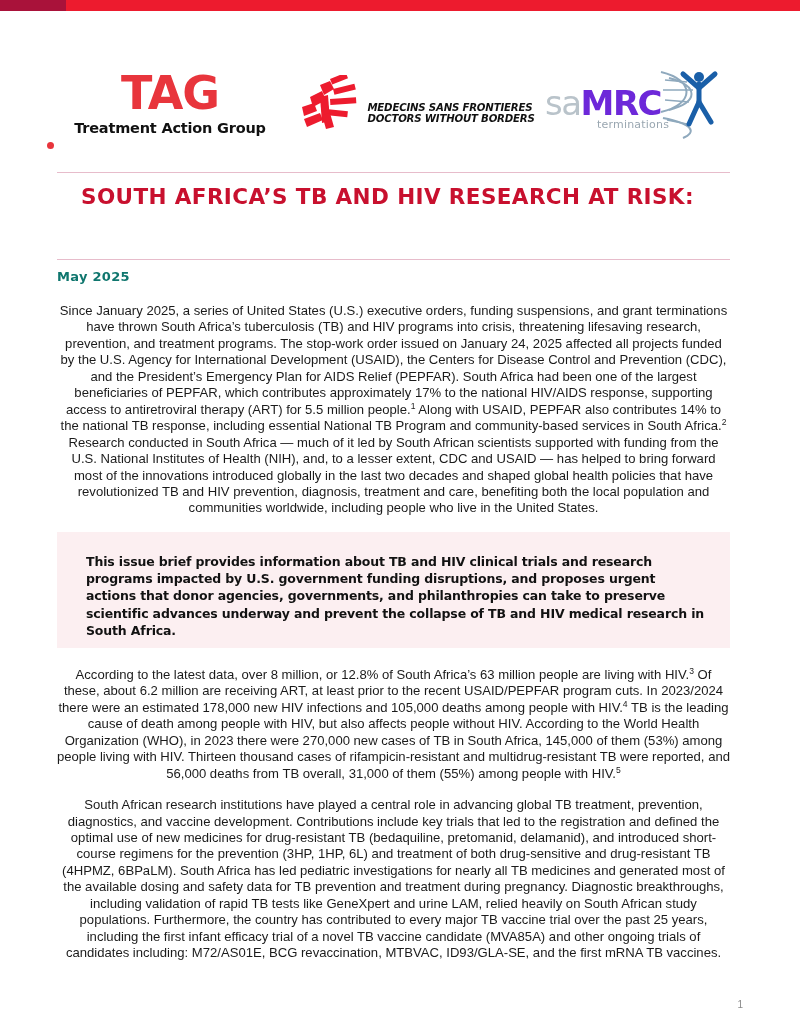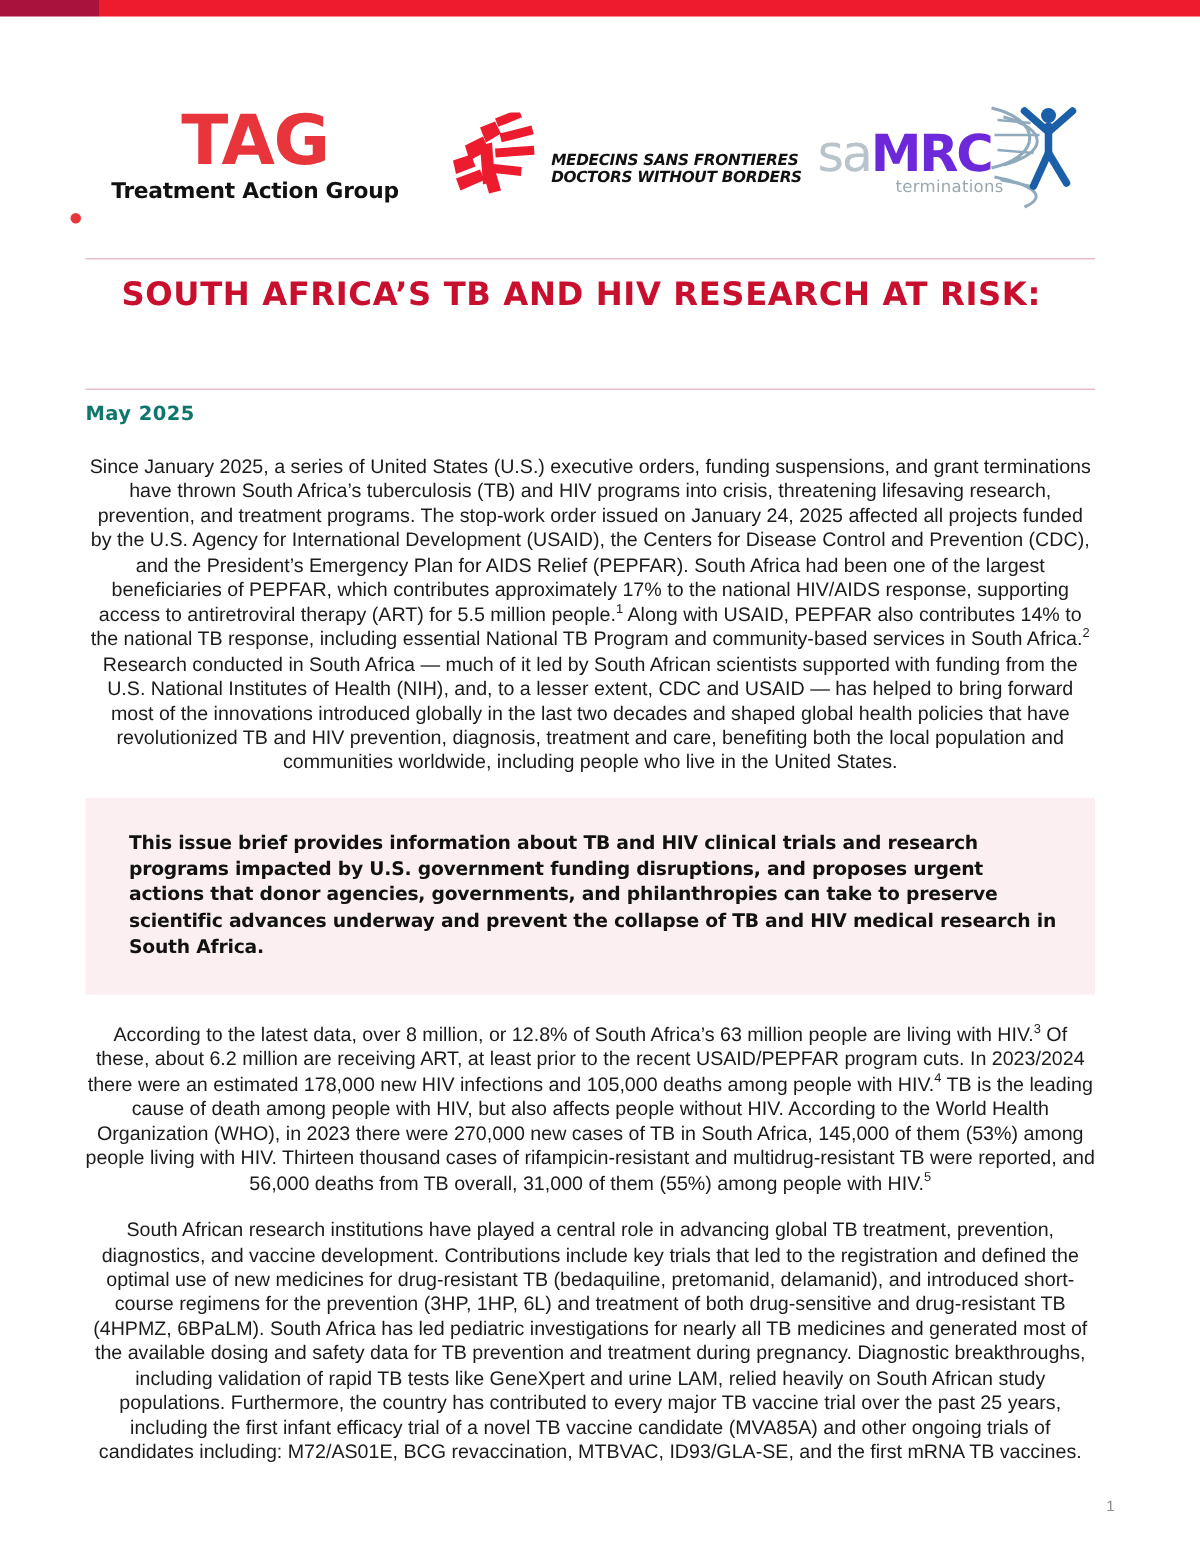--- a/index.html
+++ b/index.html
@@ -150,21 +150,21 @@
     font-size: 13.1px;
     line-height: 16.45px;
     color: #1b1b1b;
     text-align: center;
   }
   sup { font-size: 8.6px; vertical-align: super; line-height: 0; }
 
   
   .callout {
     background: #fceff1;
-    padding: 21px 26px 24px 29px;
+    padding: 21px 26px 9px 29px;
     margin: 10px 0 19px 0;
   }
   .callout p {
     margin: 0;
     font-family: "DejaVu Sans", sans-serif;
     font-weight: bold;
     font-size: 12.5px;
     line-height: 17.2px;
     color: #121212;
     letter-spacing: -0.15px;

